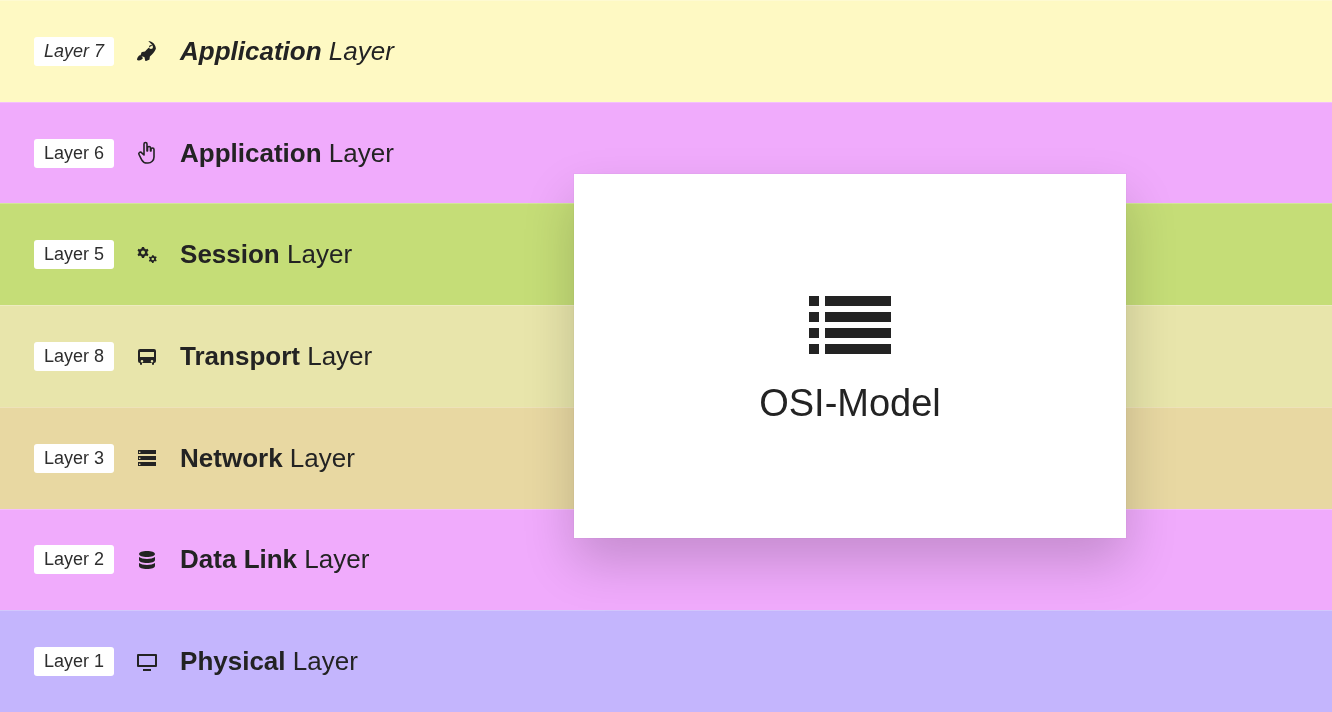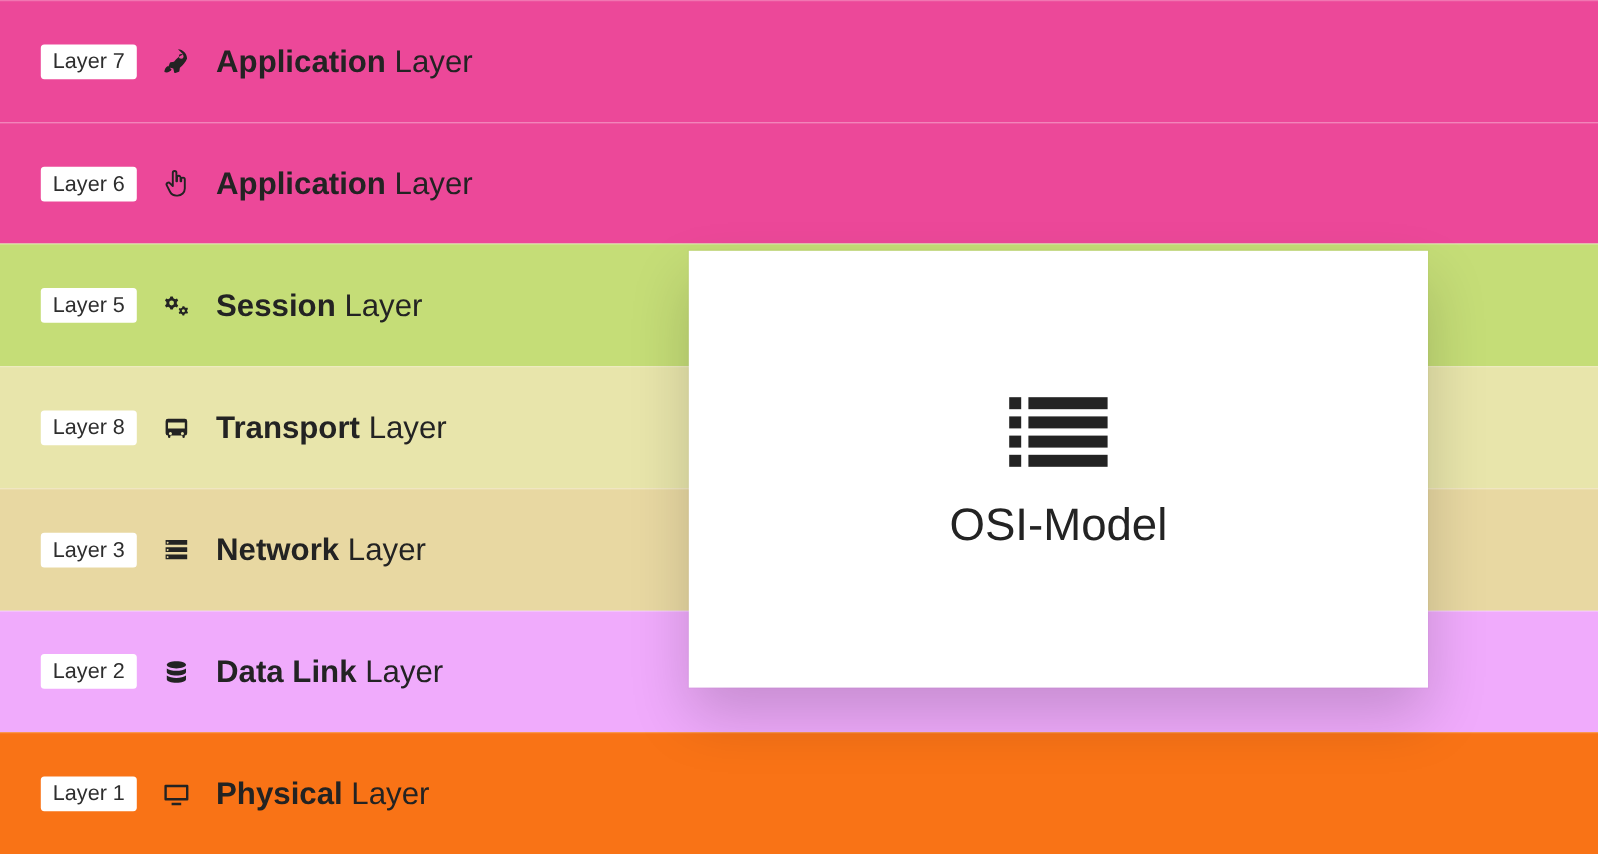--- a/index.html
+++ b/index.html
@@ -31,39 +31,38 @@
     align-items: center;
     justify-content: center;
     color: #232323;
   }
   .icn svg { width: 24px; height: 24px; fill: currentColor; }
   .label { font-size: 26px; font-weight: 400; color: #232323; }
   .label b { font-weight: 700; }
   .card {
     position: absolute;
     left: 574px; top: 174px;
-    width: 616px; height: 364px;
+    width: 552px; height: 364px;
     background: #fff;
     box-shadow: 0 24px 48px rgba(0,0,0,0.18), 0 0 0 1px rgba(0,0,0,0.02);
     display: flex; flex-direction: column; align-items: center; justify-content: center;
     gap: 14px;
-    margin-top: 35px;
   }
   .card-icn { width: 90px; height: 70px; color: #232323; }
   .card-icn svg { width: 100%; height: 100%; fill: currentColor; }
   .card-title { font-size: 38px; font-weight: 400; margin-top: 10px; }
   .card-sub { font-size: 24px; font-weight: 400; margin-top: 4px; }
   
-  .c7 { background:#ec4899; }
-  .c6 { background:#ec4899; }
+  .c7 { background:#fef9c3;font-style:italic; }
+  .c6 { background:#f0abfc; }
   .c5 { background:#c5dd77; }
   .c4 { background:#e8e5ab; }
   .c3 { background:#e8d8a2; }
   .c2 { background:#f0abfc; }
-  .c1 { background:#f97316; }
+  .c1 { background:#c4b5fd; }
 </style>
 </head>
 <body>
 
 <div class="stack">
   <div class="row c7">
     <span class="badge">Layer 7</span>
     <span class="icn">
       <svg viewBox="0 0 24 24">
           <path d="M13.3 2.1c4.2.3 7.3 3.4 7.6 7.6-1.3 3.1-3.4 5.7-6 7.7l-.4 2.8c0 .3-.2.5-.4.6l-3 1.1c-.4.1-.8-.1-.9-.5l-.8-3.4-3.4-.8c-.4-.1-.6-.5-.5-.9l1.1-3c.1-.2.3-.4.6-.4l2.8-.4c2-2.6 4.6-4.7 7.7-6l-4.4-4.4zM16 6a2 2 0 1 0 0 4 2 2 0 0 0 0-4zM5 16l3 3c-1 2-4 3-6 2 0-2 1-4 3-5z"></path>

